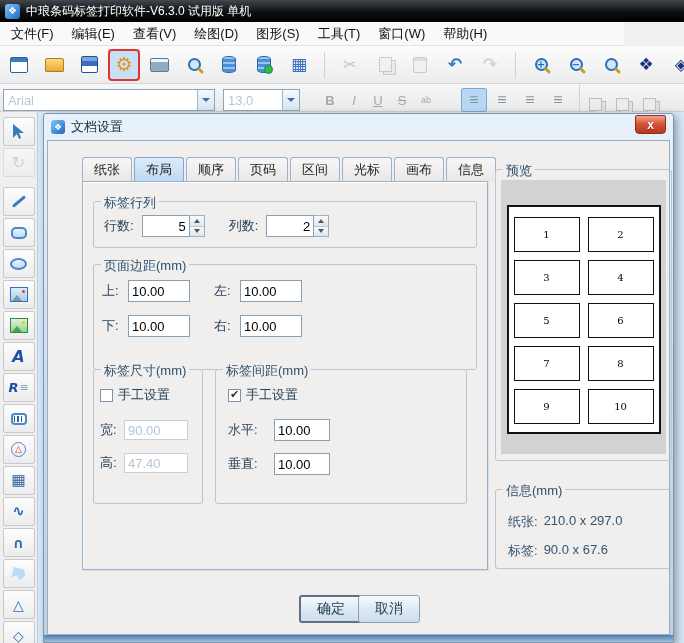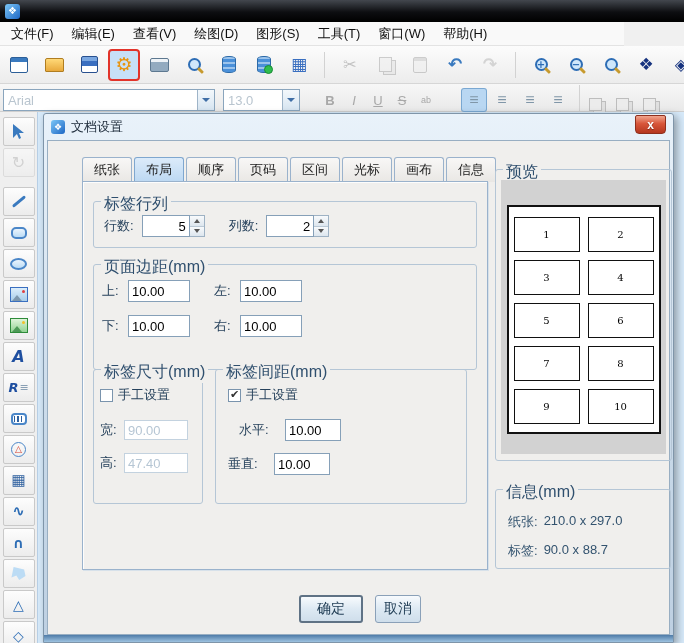--- a/index.html
+++ b/index.html
@@ -134,21 +134,21 @@
   
   .tabs{position:absolute;left:34px;top:16px;display:flex;}
   .tab{height:24px;line-height:24px;padding:0 11px;margin-right:2px;font-size:13px;color:#1c1c1c;
     border:1px solid #9ab2cc;border-bottom:none;border-radius:3px 3px 0 0;
     background:linear-gradient(#f8f7f6,#e9e7e4);}
   .tab.sel{background:linear-gradient(#dcebfa,#bcd8f2);border-color:#7fa7cf;}
   .tabpanel{position:absolute;left:34px;top:40px;width:406px;height:389px;border:1px solid #9ab2cc;
     background:#f0efed;box-shadow:inset 1px 1px 0 #fdfdfd,1px 1px 0 #d7e1ea;box-sizing:border-box;}
   
   .group{position:absolute;border:1px solid #b5c6d6;border-radius:3px;box-sizing:border-box;}
-  .gtitle{position:absolute;top:-8px;left:7px;background:#f0efed;padding:0 3px;font-size:16px;color:#2f4f6e;white-space:nowrap;}
+  .gtitle{position:absolute;top:-8px;left:7px;background:#f0efed;padding:0 3px;font-size:13px;color:#2f4f6e;white-space:nowrap;}
   .g-rowscols{left:10px;top:19px;width:384px;height:47px;}
   .g-margins{left:10px;top:82px;width:384px;height:106px;}
   .g-size{left:10px;top:187px;width:110px;height:135px;}
   .g-gap{left:132px;top:187px;width:252px;height:135px;}
   .frow{display:flex;align-items:center;font-size:13px;color:#27425c;}
   .flabel{white-space:nowrap;}
   input.fld{height:20px;border:1px solid #86a0b8;font-size:13px;color:#000;background:#fff;
     box-sizing:border-box;padding:0 3px;font-family:inherit;}
   input.fld:disabled{border:1px solid #c3d2df;color:#b6c6d4;background:#fff;}
   input.num{text-align:right;}
@@ -172,29 +172,30 @@
   .cell{border:1px solid #111;background:#fff;display:flex;align-items:center;justify-content:center;
     font-family:"DejaVu Serif",serif;font-size:10px;color:#000;}
   .g-info{left:447px;top:348px;width:176px;height:80px;}
   .inf-row{margin:11px 0 0 12px;font-size:13px;color:#33536f;display:flex;gap:6px;}
   .inf-row:first-of-type{margin-top:23px;}
   
   .btn{position:absolute;height:28px;font-size:14px;color:#1d3least;color:#1d3a52;
     background:linear-gradient(#f7fafd,#dde9f3 50%,#cfdeeb);border:1px solid #8aa0b8;border-radius:3px;
     display:flex;align-items:center;justify-content:center;box-sizing:border-box;font-family:inherit;}
   .btn-ok{left:251px;top:454px;width:64px;border:2px solid #5f7285;}
-  .btn-cancel{left:327px;top:454px;width:46px;}
+  .btn-cancel{left:310px;top:454px;width:62px;}
 </style>
 </head>
 <body>
 
 <div id="screen">
 
   <div class="titlebar">
     <span class="applogo">❖</span>
+    <span>中琅条码标签打印软件-V6.3.0 试用版 单机</span>
   </div>
 
   <div class="menubar">
       <span class="menu-item">文件(F)</span>
       <span class="menu-item">编辑(E)</span>
       <span class="menu-item">查看(V)</span>
       <span class="menu-item">绘图(D)</span>
       <span class="menu-item">图形(S)</span>
       <span class="menu-item">工具(T)</span>
       <span class="menu-item">窗口(W)</span>
@@ -438,21 +439,21 @@
           </div>
         </div>
 
         <div class="group g-gap">
           <span class="gtitle">标签间距(mm)</span>
           <div class="frow" style="margin:16px 0 0 12px;gap:5px;">
             <span class="cb checked"></span>
             <span>手工设置</span>
           </div>
           <div class="frow" style="margin:15px 0 0 12px;">
-            <span class="flabel" style="width:38px;margin-left:11px;">水平:</span>
+            <span class="flabel" style="width:38px;">水平:</span>
             <input class="fld" style="width: 56px; height: 22px; margin-left: 8px;" value="10.00">
           </div>
           <div class="frow" style="margin:12px 0 0 12px;">
             <span class="flabel" style="width:38px;">垂直:</span>
             <input class="fld" style="width: 56px; height: 22px; margin-left: 8px;" value="10.00">
           </div>
         </div>
       </div>
 
       <div class="group g-preview">
@@ -474,21 +475,21 @@
       </div>
 
       <div class="group g-info">
         <span class="gtitle">信息(mm)</span>
         <div class="inf-row">
           <span>纸张:</span>
           <span>210.0 x 297.0</span>
         </div>
         <div class="inf-row">
           <span>标签:</span>
-          <span>90.0 x 88.7</span>
+          <span>90.0 x 67.6</span>
         </div>
       </div>
 
       <button class="btn btn-ok">确定</button>
       <button class="btn btn-cancel">取消</button>
     </div>
   </div>
 </div>
 
 </body></html>

